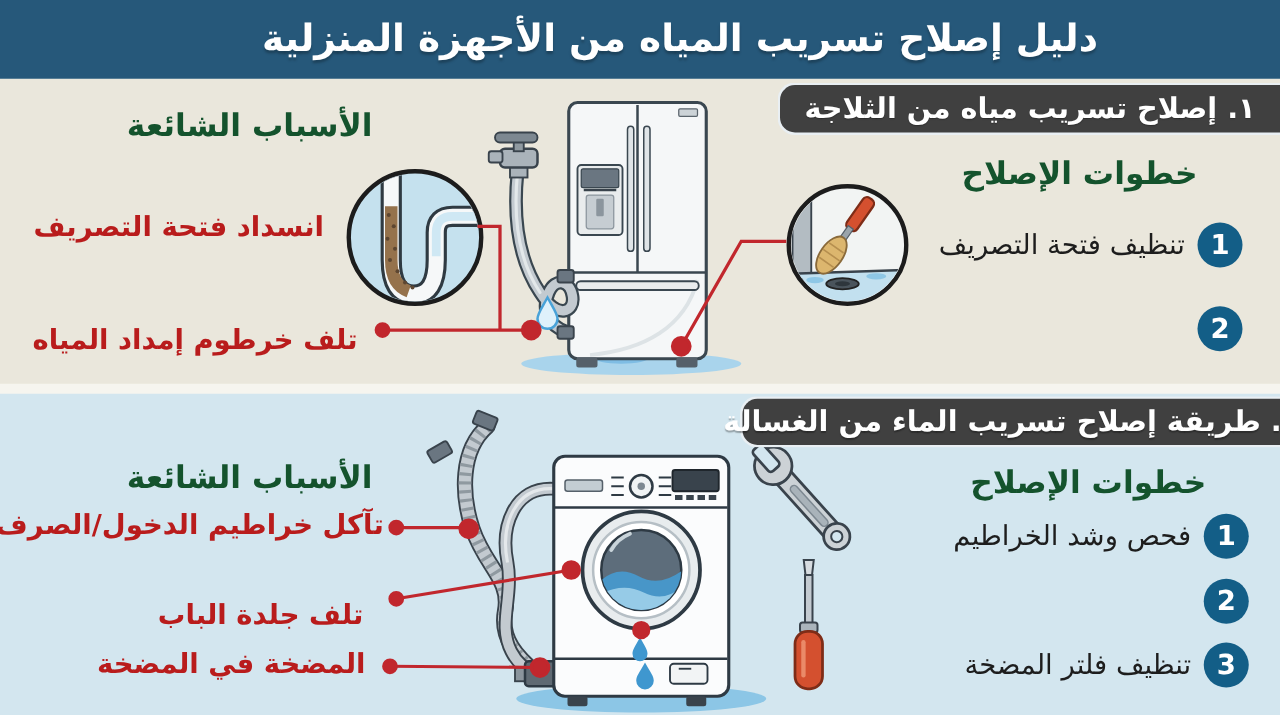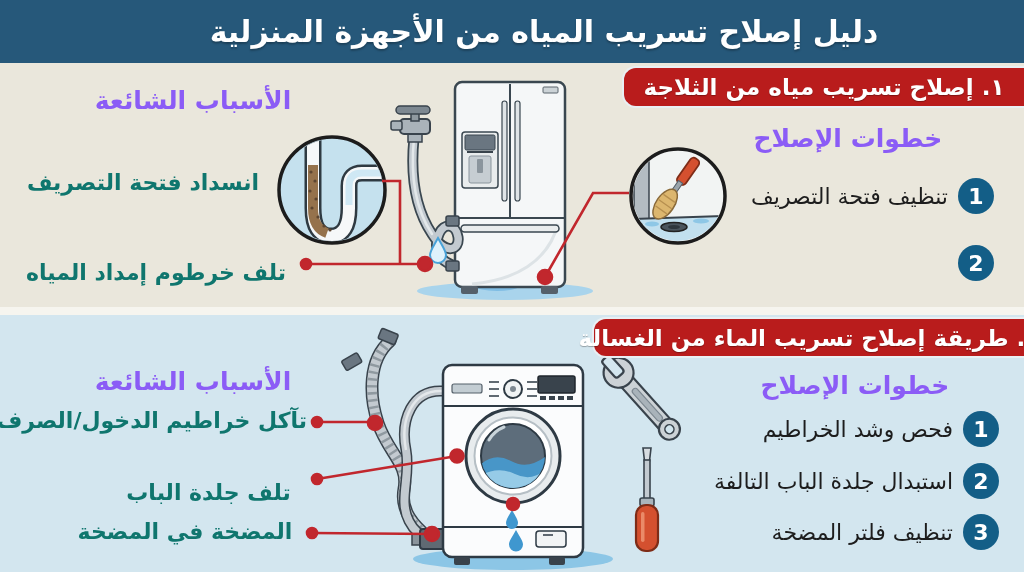--- a/index.html
+++ b/index.html
@@ -18,33 +18,33 @@
   .header-title{
     color:#ffffff;font-size:30px;font-weight:800;
     text-shadow:0 2px 2px rgba(0,0,0,.25);
     white-space:nowrap;
   }
   
   .section1-bg{left:0;top:63px;width:1024px;height:244px;background:#eae7dc;}
   .section2-bg{left:0;top:315px;width:1024px;height:257px;background:#d3e6ef;}
   
   .banner{
-    background:#b91c1c;
+    background:#404040;
     border:2px solid #e9eff3;border-right:none;
     border-radius:14px 0 0 14px;
     color:#fff;font-size:23px;font-weight:800;
     display:flex;align-items:center;justify-content:center;
     box-sizing:border-box;white-space:nowrap;
     text-shadow:0 1px 1px rgba(0,0,0,.3);
   }
   .banner1{right:0;top:66px;width:402px;height:42px;}
   .banner2{right:0;top:317px;width:432px;height:41px;}
   
-  .h-label{font-size:25px;font-weight:800;color:#8b5cf6;text-align:center;white-space:nowrap;}
-  .c-label{font-size:22px;font-weight:700;color:#0f766e;text-align:center;white-space:nowrap;}
+  .h-label{font-size:25px;font-weight:800;color:#14532d;white-space:nowrap;}
+  .c-label{font-size:22px;font-weight:700;color:#b91c1c;text-align:center;white-space:nowrap;}
   
   .step-row{display:flex;align-items:center;gap:10px;direction:rtl;}
   .step-badge{
     width:36px;height:36px;border-radius:50%;background:#135e87;
     color:#fff;font-size:22px;font-weight:800;flex:0 0 36px;
     display:flex;align-items:center;justify-content:center;
   }
   .step-text{font-size:22px;font-weight:400;color:#1d1d1d;white-space:nowrap;}
   svg.art{left:0;top:0;width:1024px;height:572px;pointer-events:none;}
 </style>
@@ -255,18 +255,17 @@
 <div class="abs c-label" dir="rtl" style="left:15px;top:408px;width:292px;">تآكل خراطيم الدخول/الصرف</div>
 <div class="abs c-label" dir="rtl" style="left:110px;top:465px;width:197px;margin-top:15px;">تلف جلدة الباب</div>
 <div class="abs c-label" dir="rtl" style="left:75px;top:519px;width:220px;">المضخة في المضخة</div>
 <div class="abs h-label" dir="rtl" style="left:745px;top:371px;width:220px;">خطوات الإصلاح</div>
 <div class="abs step-row" style="right:25px;top:411px;">
   <div class="step-badge">1</div>
   <div class="step-text" dir="rtl">فحص وشد الخراطيم</div>
 </div>
 <div class="abs step-row" style="right:25px;top:463px;">
   <div class="step-badge">2</div>
-  <div class="step-text" dir="rtl">استبدال جلدة الباب التالفة</div>
 </div>
 <div class="abs step-row" style="right:25px;top:514px;">
   <div class="step-badge">3</div>
   <div class="step-text" dir="rtl">تنظيف فلتر المضخة</div>
 </div>
 
 </body></html>

